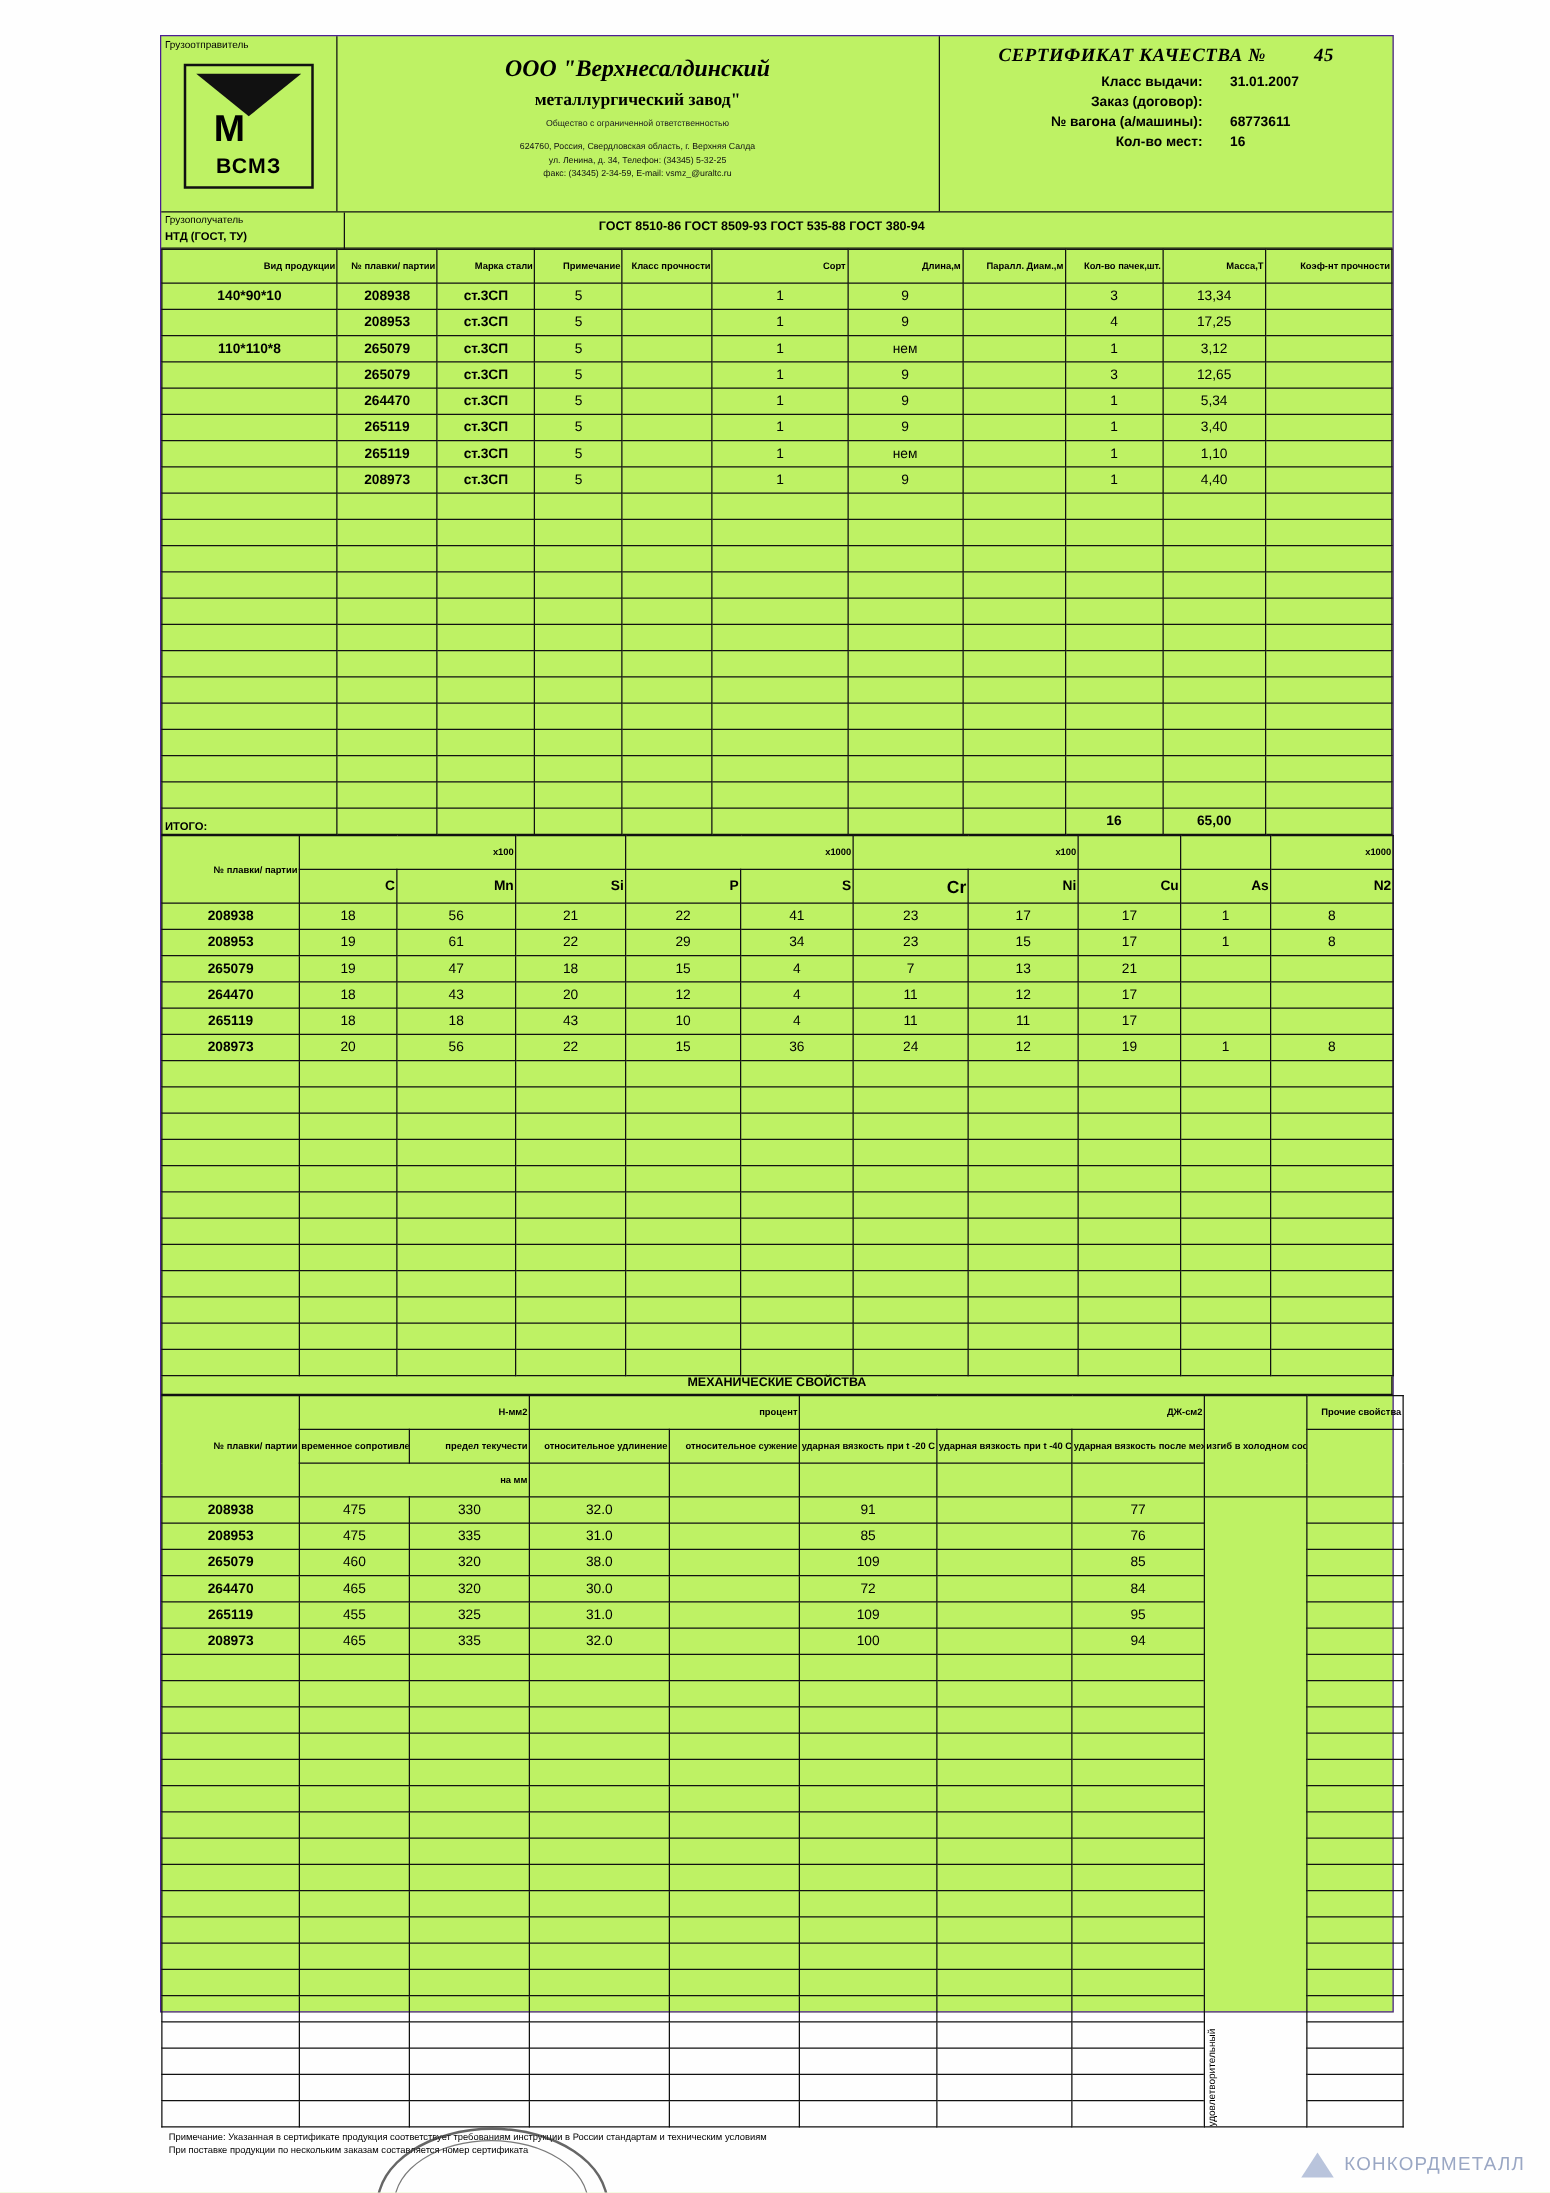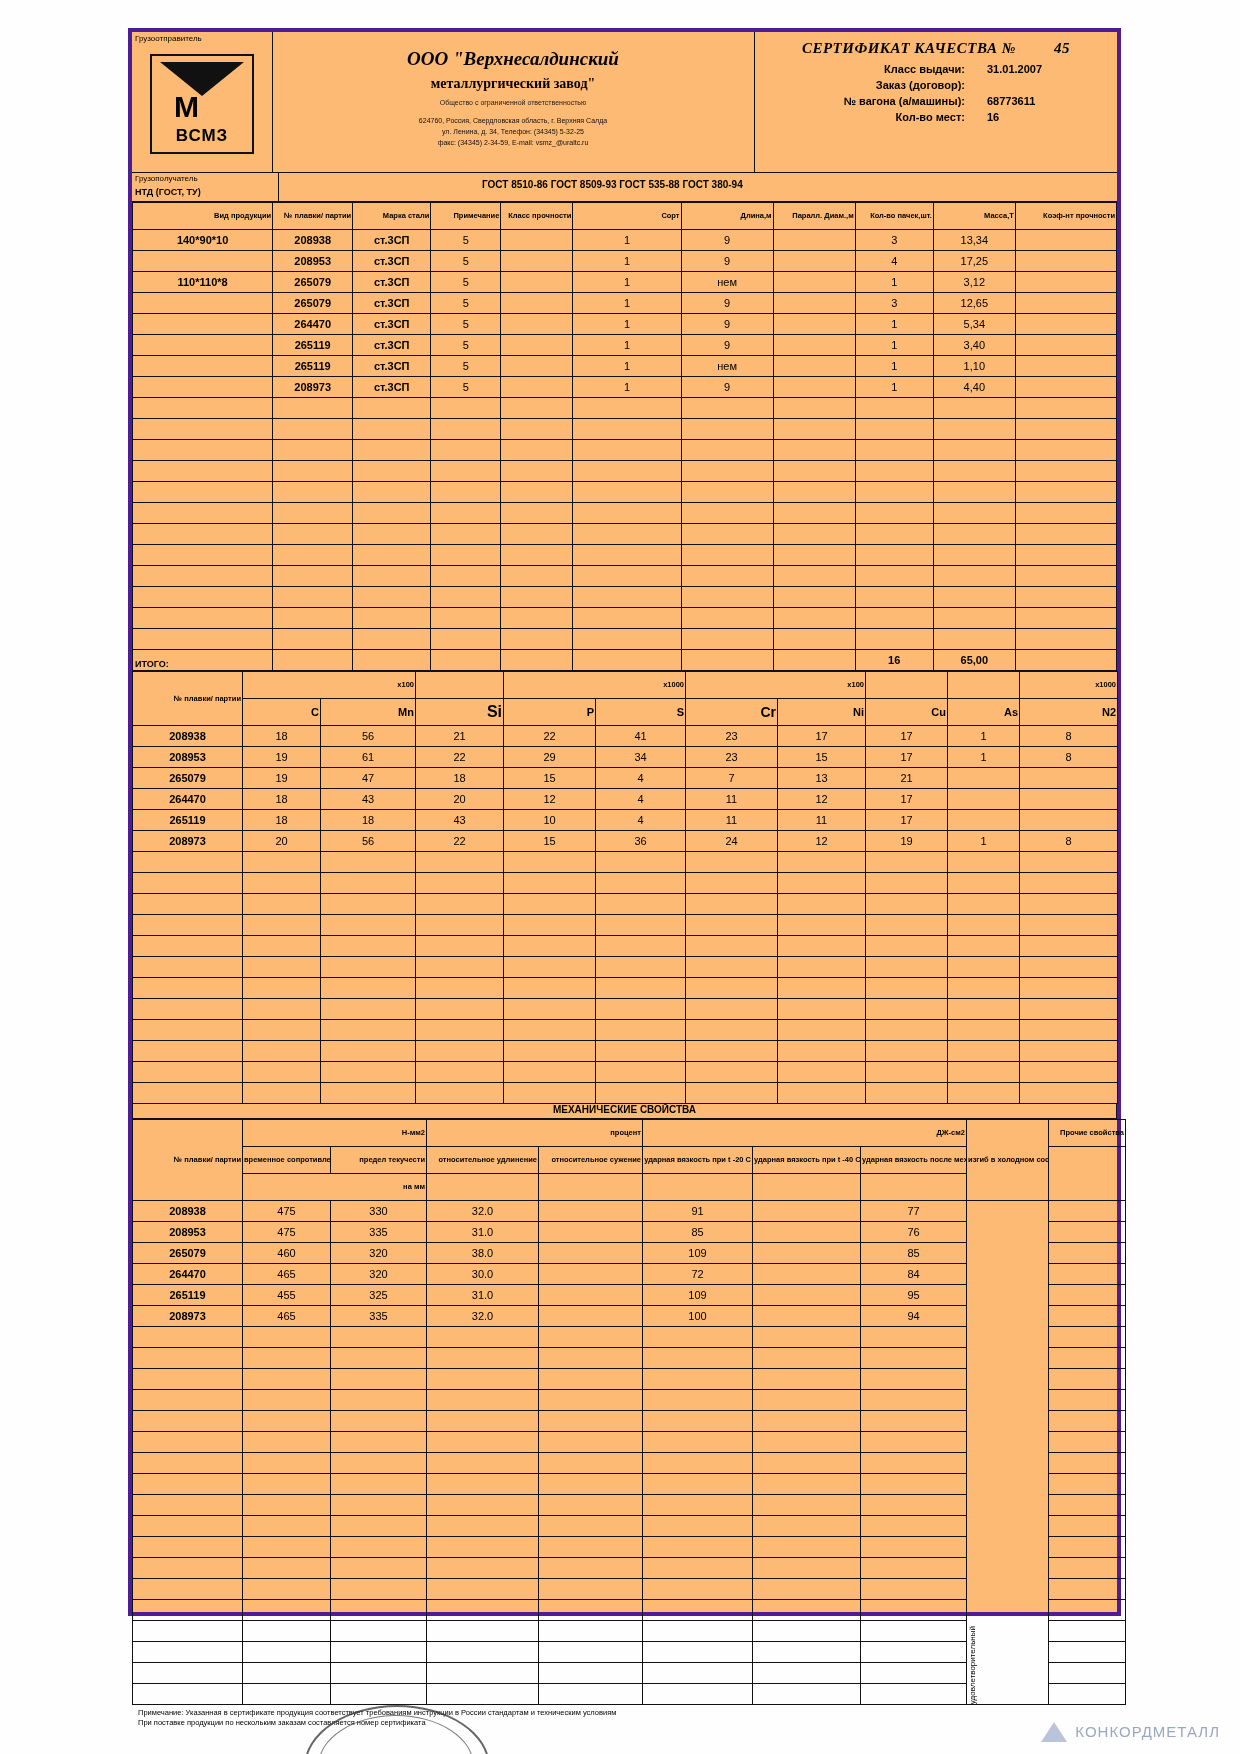--- a/index.html
+++ b/index.html
@@ -12,22 +12,22 @@
   }
   .page{
     position:absolute;
     left:0;top:0;width:1240px;height:1754px;
     background:#fefefe;
   }
   .sheet{
     position:absolute;
     left:128px;top:28px;
     width:985px;height:1580px;
-    border:4px solid #4c1d95;
-    background:#fdba74;
+    border:1px solid #4c1d95;
+    background:#bef264;
   }
 
   
   .hdr{
     position:relative;
     height:140px;
     border-bottom:1px solid #111;
   }
   .hdr-ship{
     position:absolute;left:0;top:0;width:140px;height:140px;
@@ -575,21 +575,21 @@
           <th></th>
           <th colspan="2">х1000</th>
           <th colspan="2">х100</th>
           <th></th>
           <th></th>
           <th>х1000</th>
         </tr>
         <tr id="chem-elements-row">
             <th style="font-size: 11px;">C</th>
             <th style="font-size: 11px;">Mn</th>
-            <th style="font-size: 16px;">Si</th>
+            <th style="font-size: 11px;">Si</th>
             <th style="font-size: 11px;">P</th>
             <th style="font-size: 11px;">S</th>
             <th style="font-size: 14px;">Cr</th>
             <th style="font-size: 11px;">Ni</th>
             <th style="font-size: 11px;">Cu</th>
             <th style="font-size: 11px;">As</th>
             <th style="font-size: 11px;">N2</th>
           </tr>
       </thead>
       <tbody id="chem-body">

